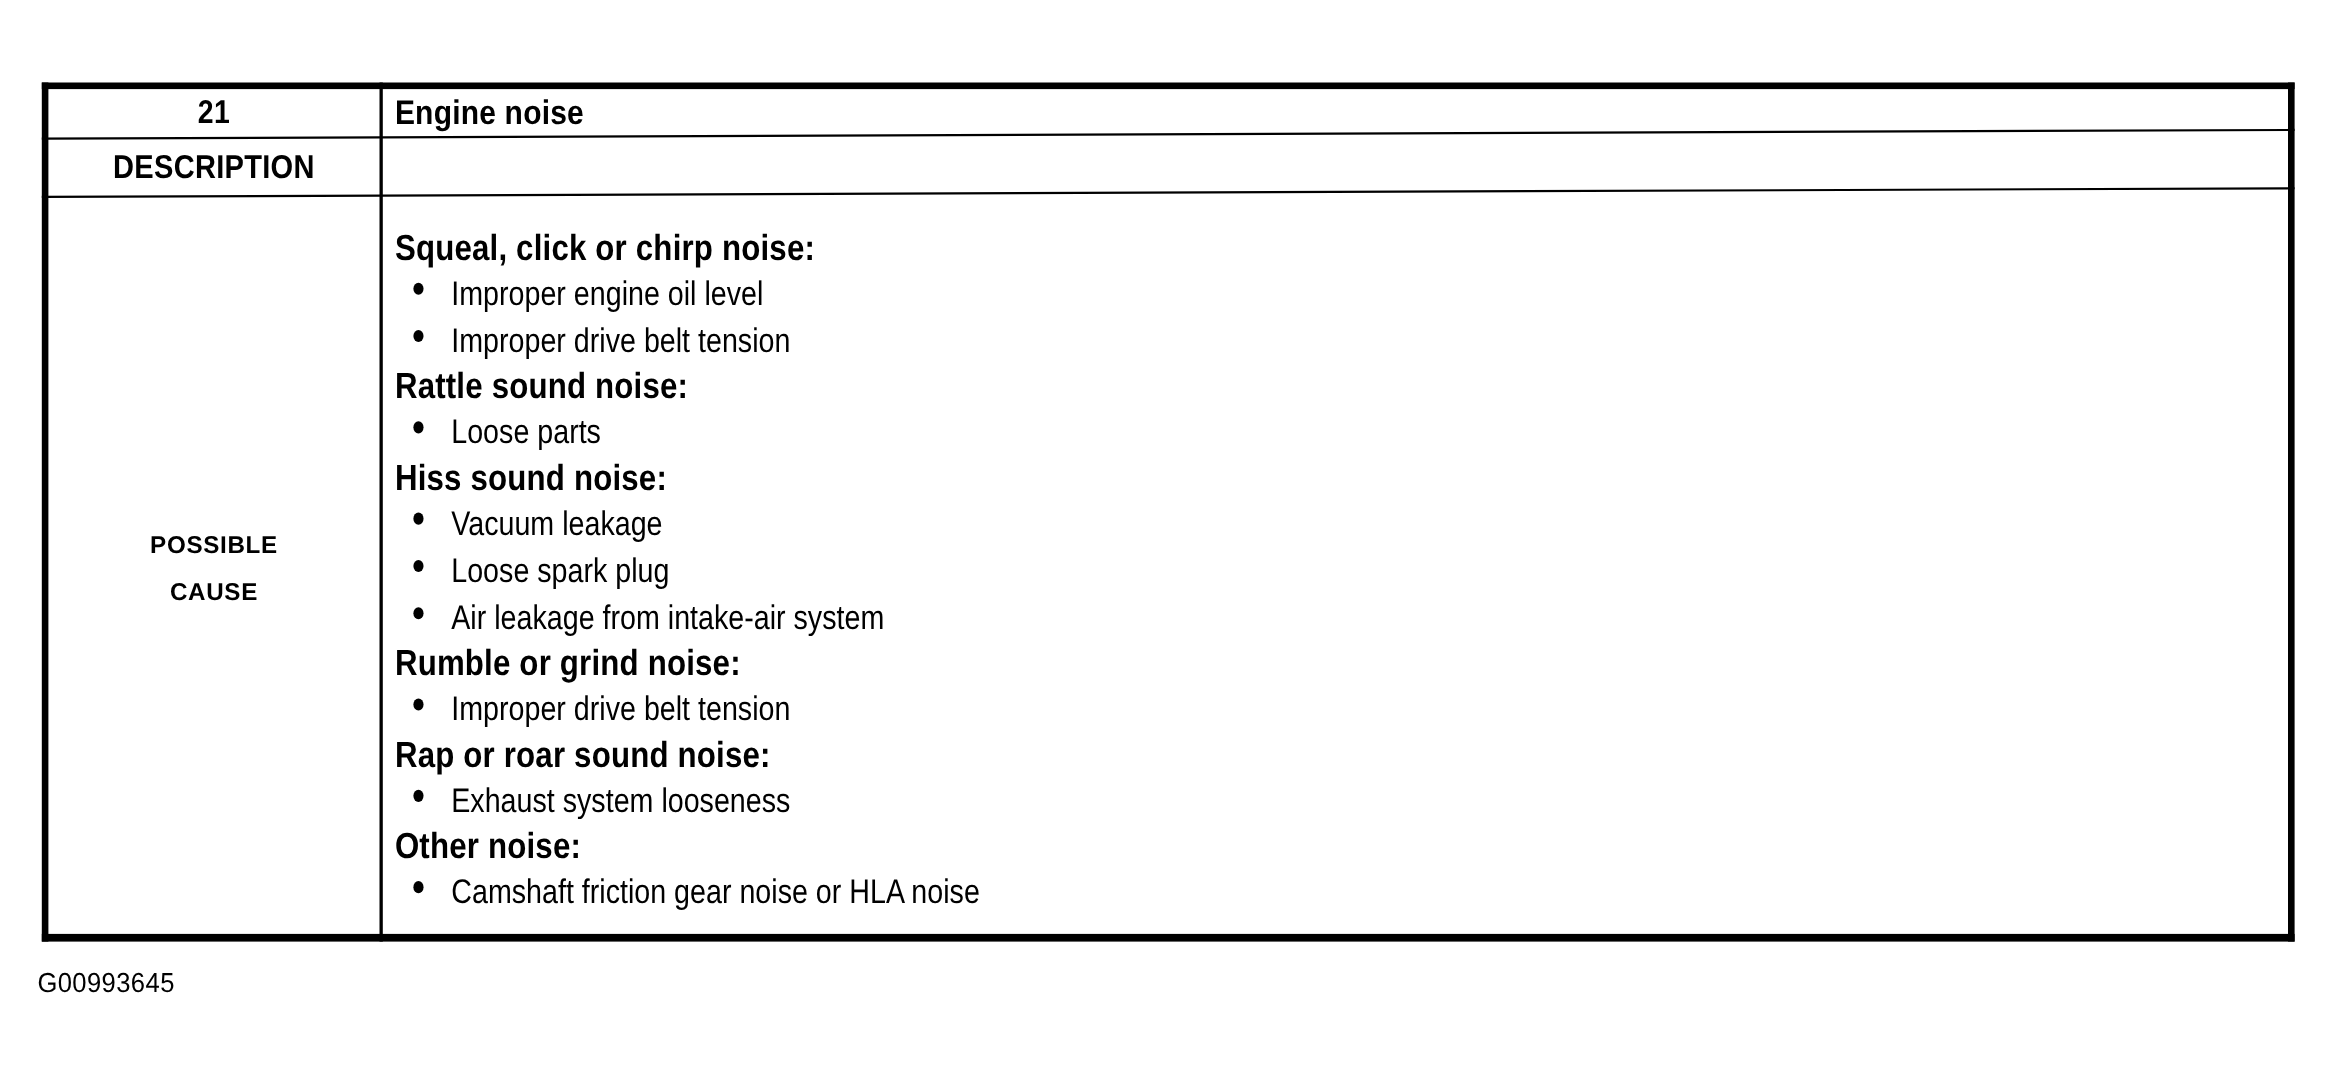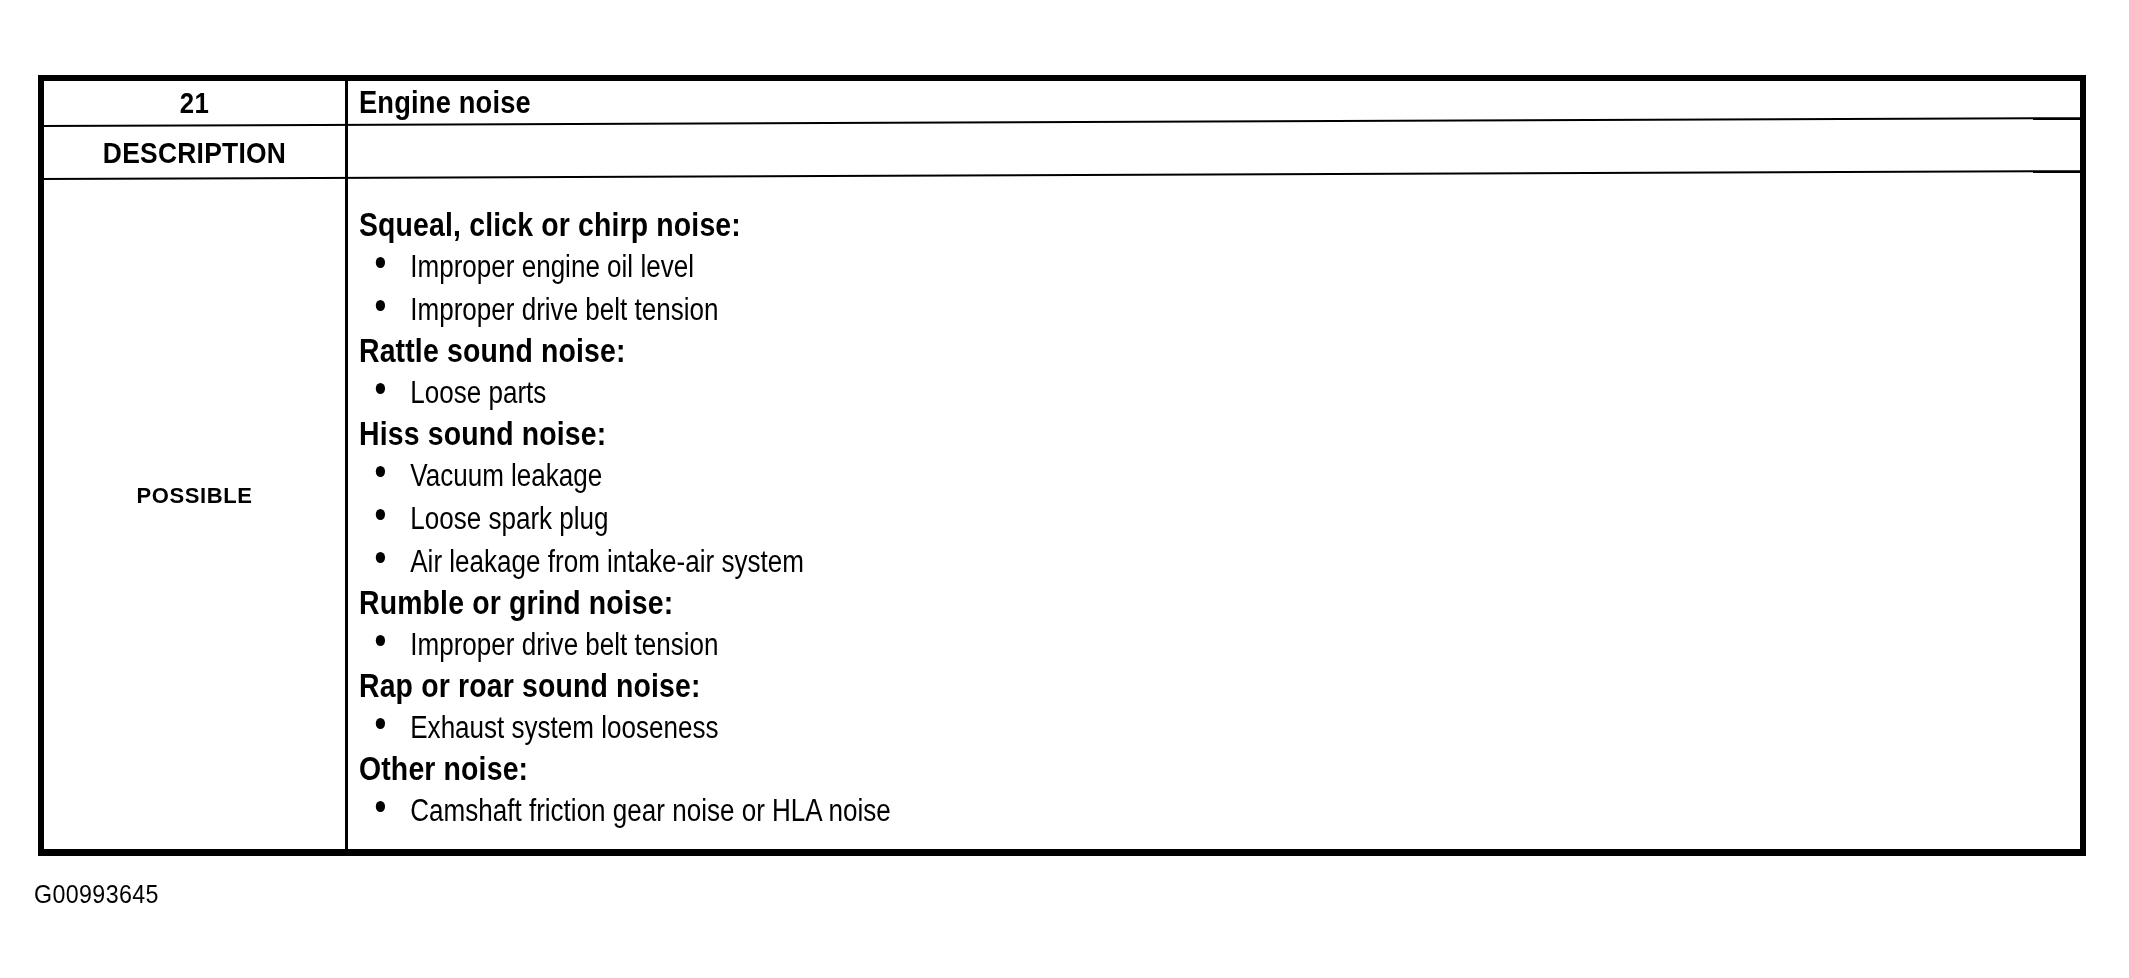--- a/index.html
+++ b/index.html
@@ -220,20 +220,21 @@
     <div class="col-divider"></div>
     <div class="row-rule r1"></div>
     <div class="row-rule r2"></div>
 
     <div class="label-cell label-num">21</div>
 
     <div class="label-cell label-desc">DESCRIPTION</div>
 
     <div class="label-cell label-cause">
       <div>POSSIBLE</div>
+      <div>CAUSE</div>
     </div>
 
     <div class="content-col">
 
       <div class="cell-title">Engine noise</div>
 
 
       <div class="cause-body">
 
         <div class="cause-heading">Squeal, click or chirp noise:</div>

